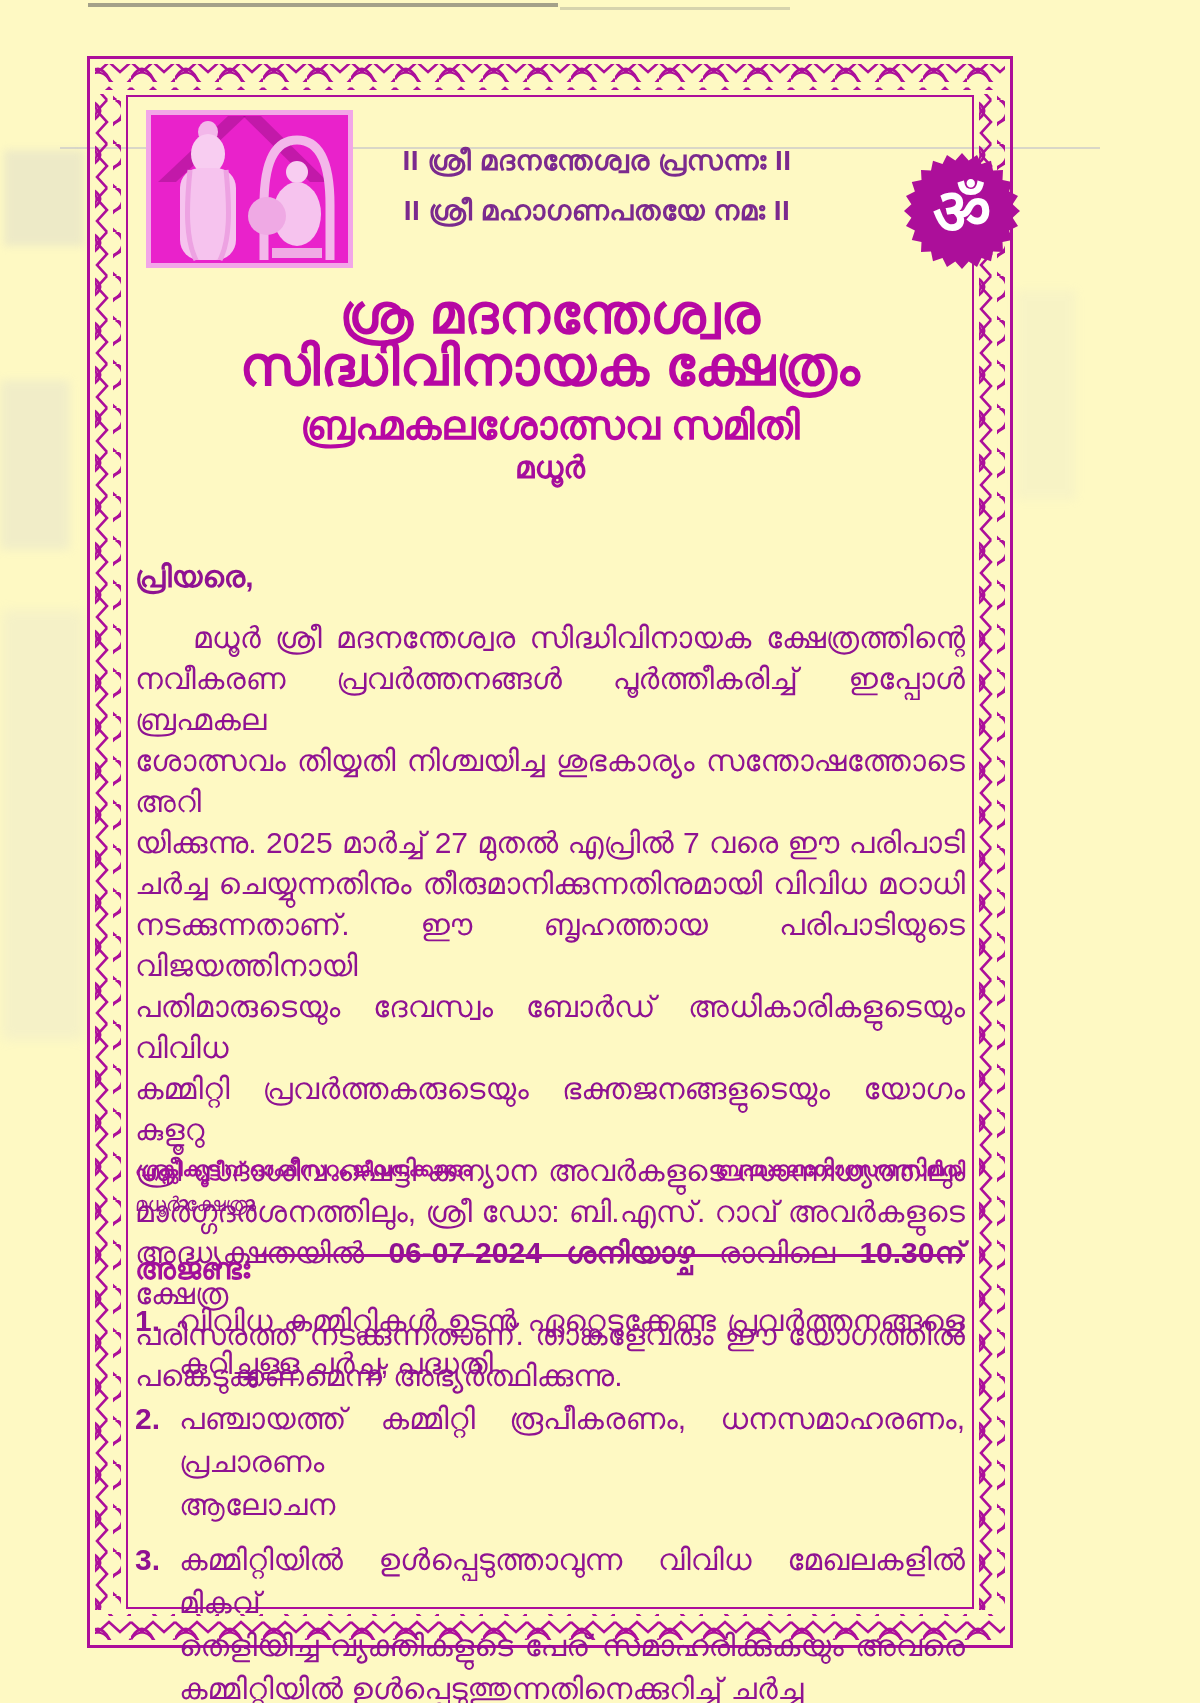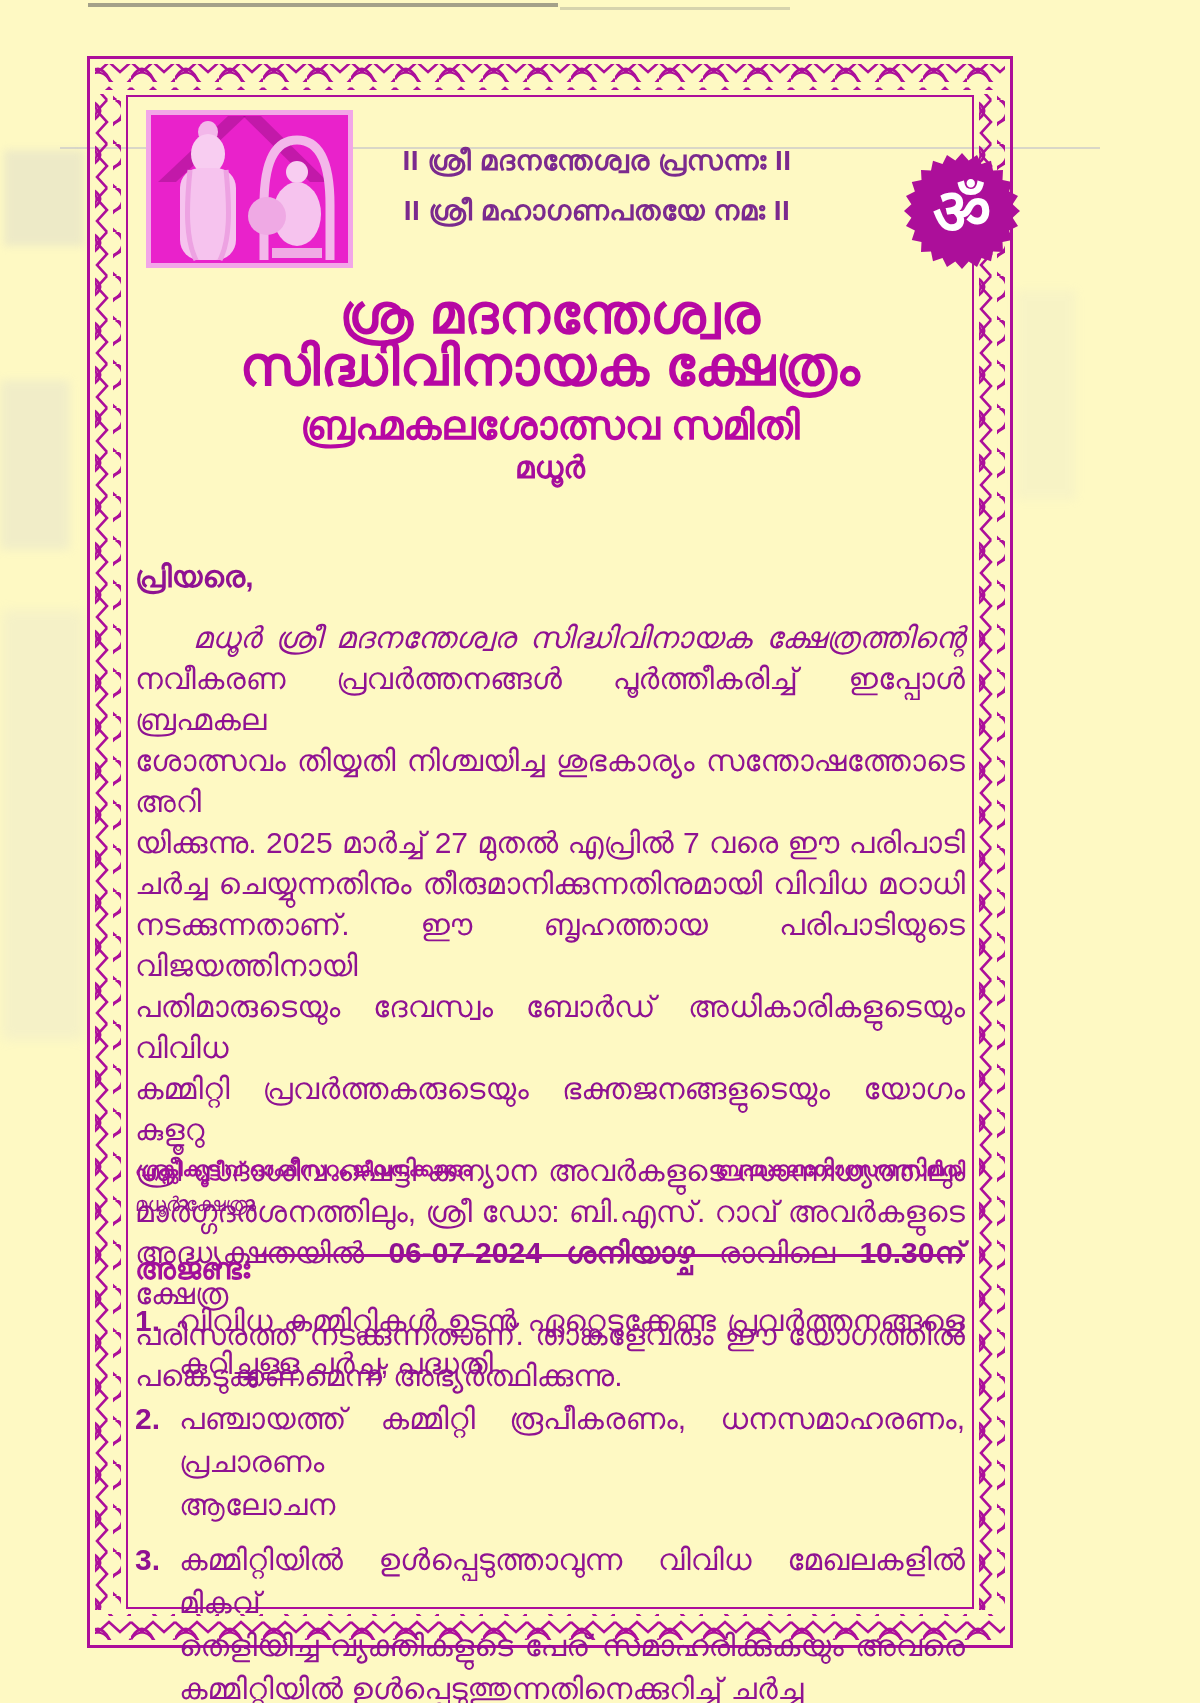--- a/index.html
+++ b/index.html
@@ -46,21 +46,21 @@
   .place{font-size:31px;font-weight:700;color:#a50d9c;}
   .badge{display:inline-block;margin-top:16px;background:var(--badge_fill);
     border:4px solid var(--badge_border);border-radius:34px;color:#fff;
     font-size:40px;font-weight:800;padding:7px 46px;letter-spacing:1px;
     text-shadow:0 1px 0 rgba(110,0,100,.5);}
 
   
   .letter{position:absolute;left:135px;top:544px;width:830px;color:var(--body_text);font-size:30px;margin-top:16px;}
   .salutation{margin-bottom:22px;font-weight:600;}
   .bline{line-height:41px;text-align:justify;text-align-last:justify;text-justify:inter-word;}
-  .bline.first{text-indent:58px;font-style:italic;}
+  .bline.first{text-indent:58px;}
   .bline.last{text-align-last:left;}
   .bline b{font-weight:800;}
 
   
   .signatures{position:absolute;left:135px;top:1158px;width:830px;display:flex;
     justify-content:space-between;color:var(--body_text);font-size:20px;}
   .sig-title{font-weight:800;color:#a10f9b;}
   .sig-sub{margin-top:12px;font-weight:500;}
   .sig-right{text-align:center;}
 

